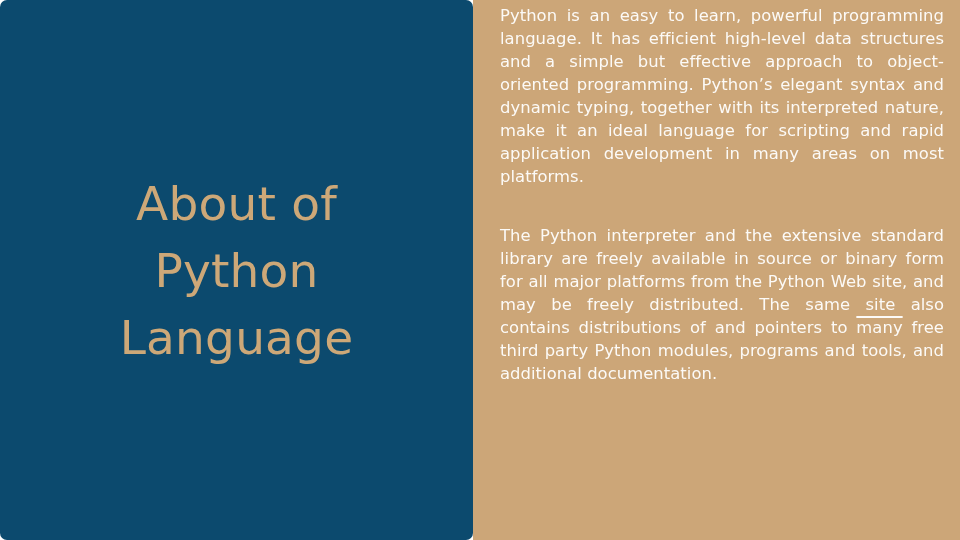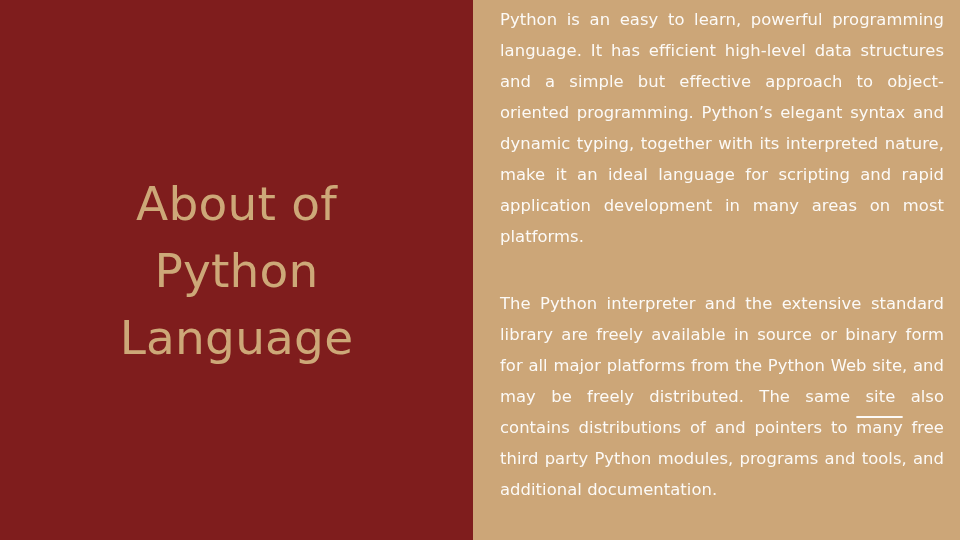--- a/index.html
+++ b/index.html
@@ -23,26 +23,27 @@
     overflow: hidden;
   }
 
   
   .title-pane {
     position: absolute;
     left: 0;
     top: 0;
     width: 473px;
     height: 540px;
-    background: #7f1d1d;
+    background: #0c4a6e;
     display: flex;
     align-items: center;
     justify-content: center;
     box-sizing: border-box;
     padding: 8px 60px;
+    border-radius: 7px;
   }
 
   .slide-title {
     margin: 0;
     text-align: center;
     font-family: "DejaVu Sans", "Liberation Sans", sans-serif;
     font-weight: 400;
     font-size: 47px;
     line-height: 67px;
     letter-spacing: 0.2px;
@@ -63,21 +64,21 @@
     overflow: hidden;
   }
 
   .body-para {
     margin: 0;
     text-align: justify;
     text-justify: inter-word;
     font-family: "DejaVu Sans", "Liberation Sans", sans-serif;
     font-weight: 400;
     font-size: 16.4px;
-    line-height: 31px;
+    line-height: 23px;
     color: #FCFAF7;
     letter-spacing: 0.05px;
   }
 
   .body-para + .body-para {
     margin-top: 36px;
   }
 
   
   .overlined {

